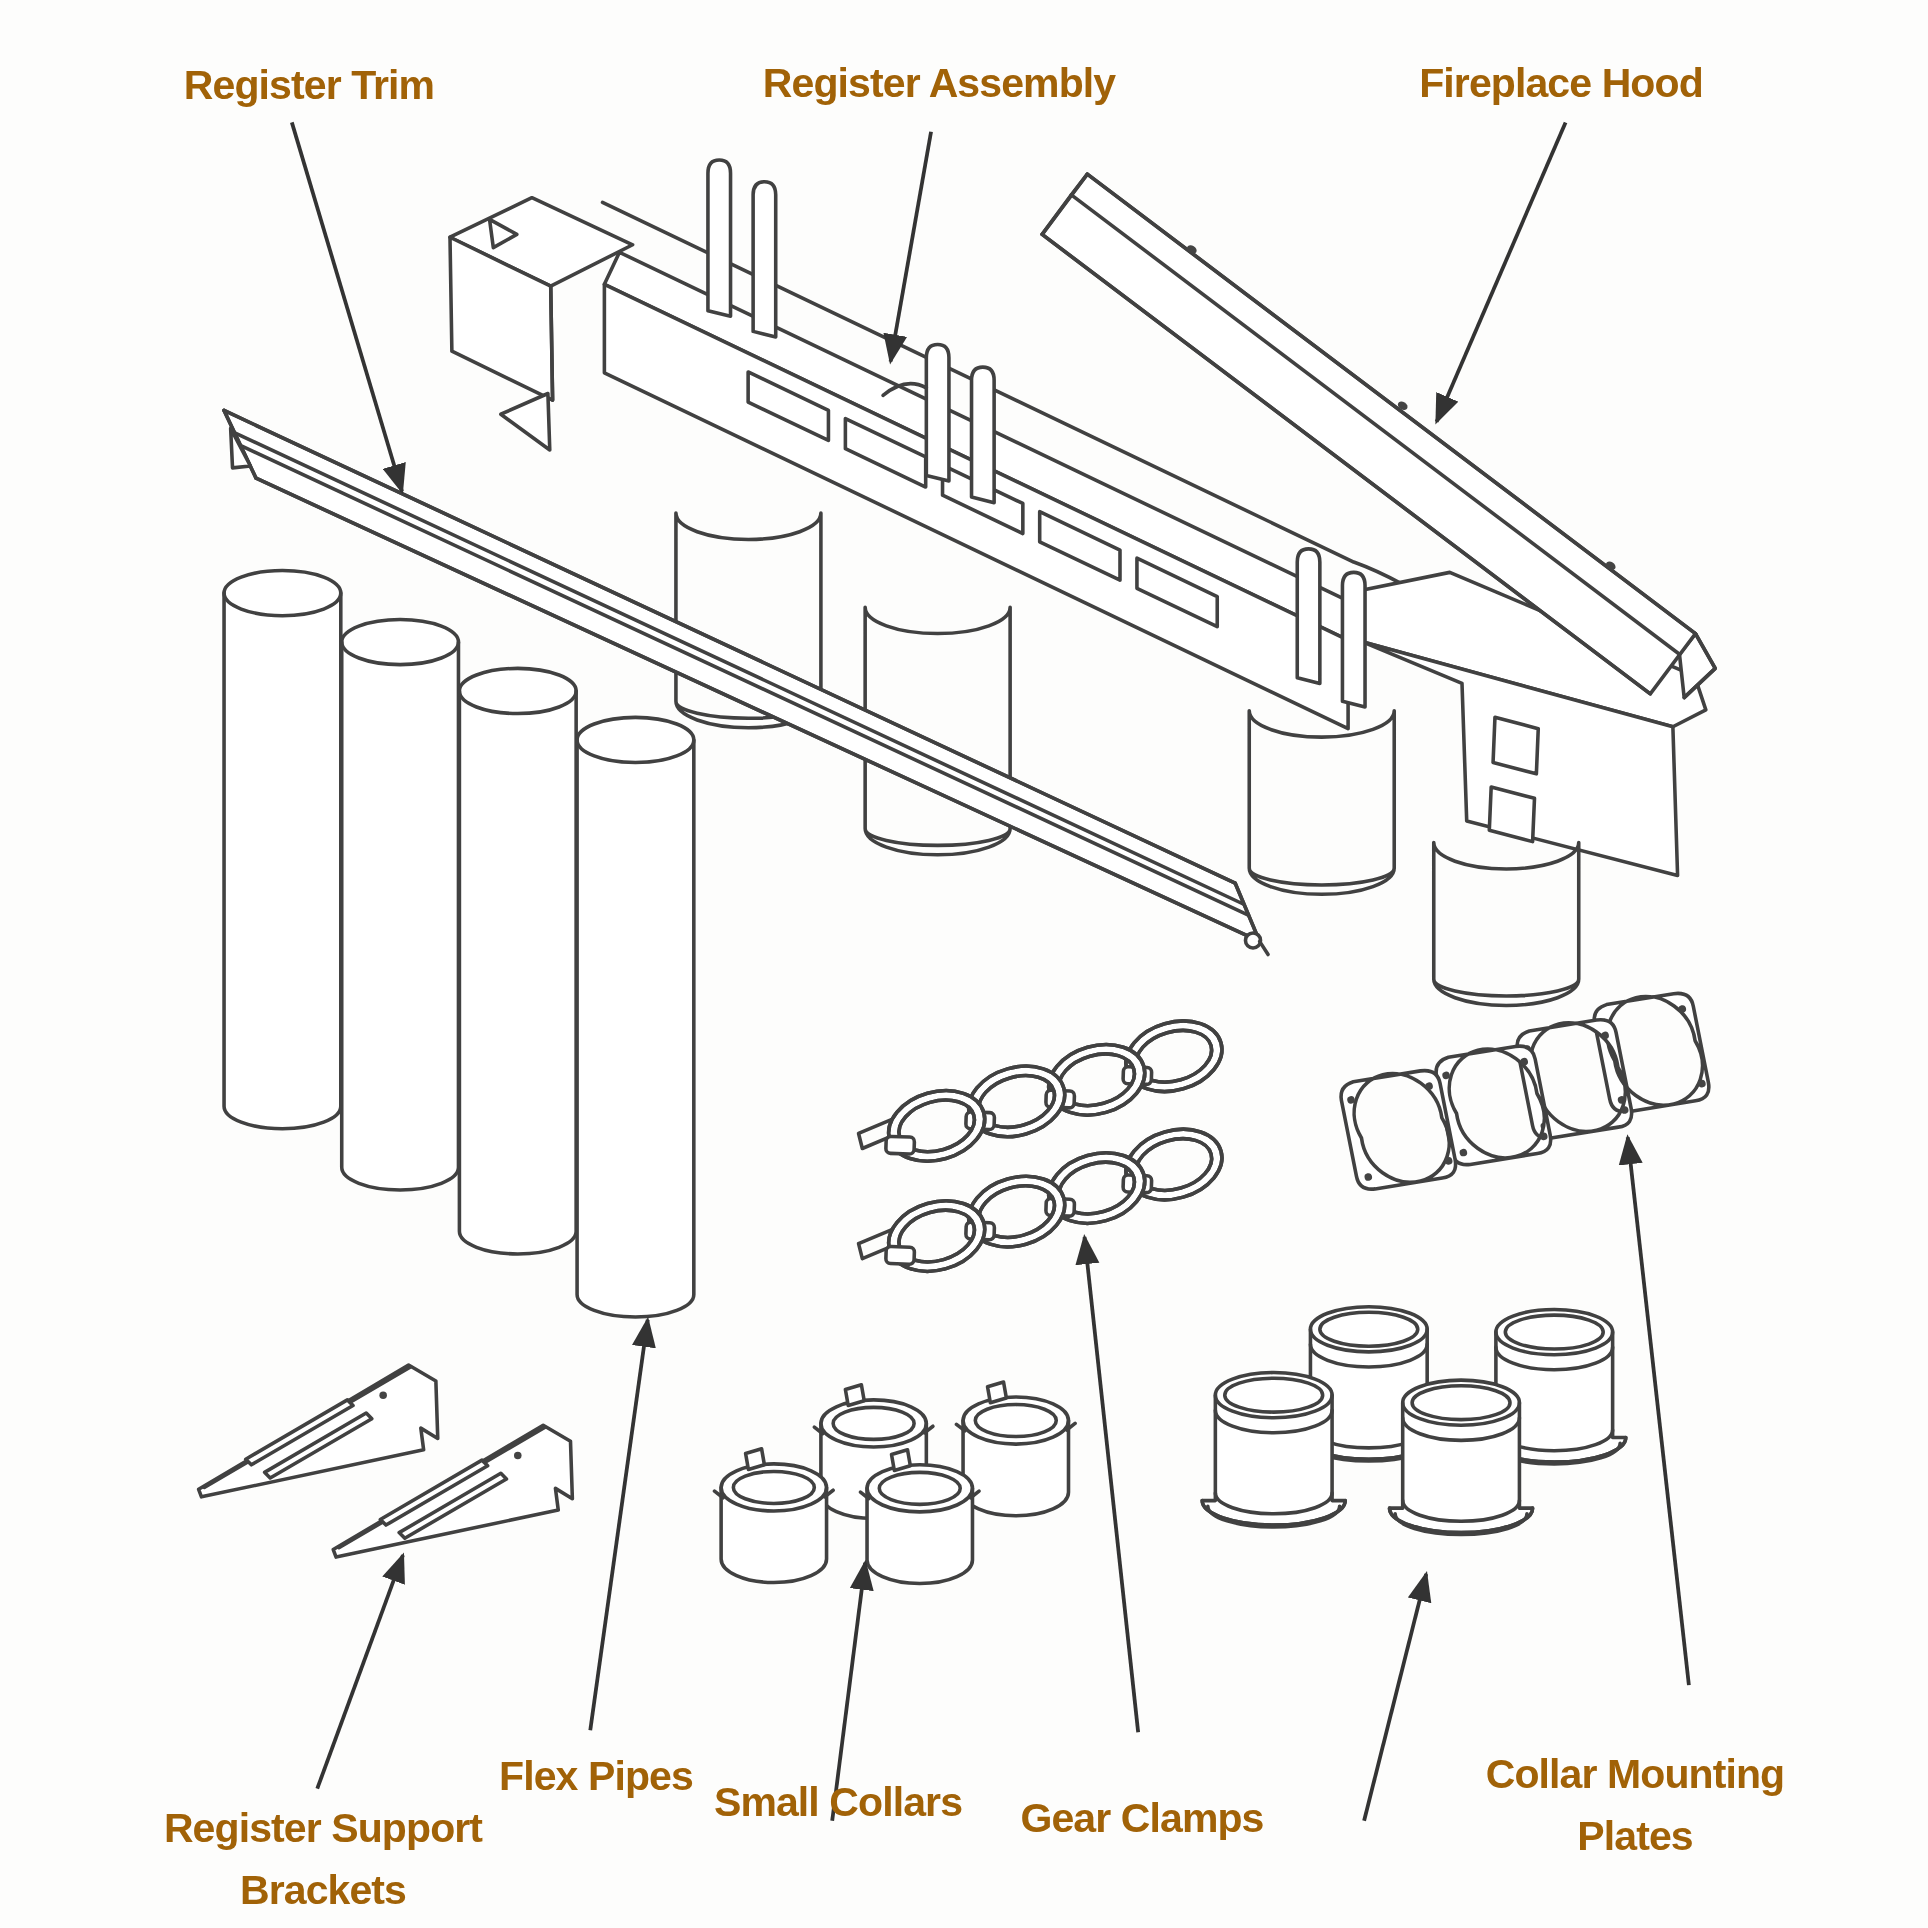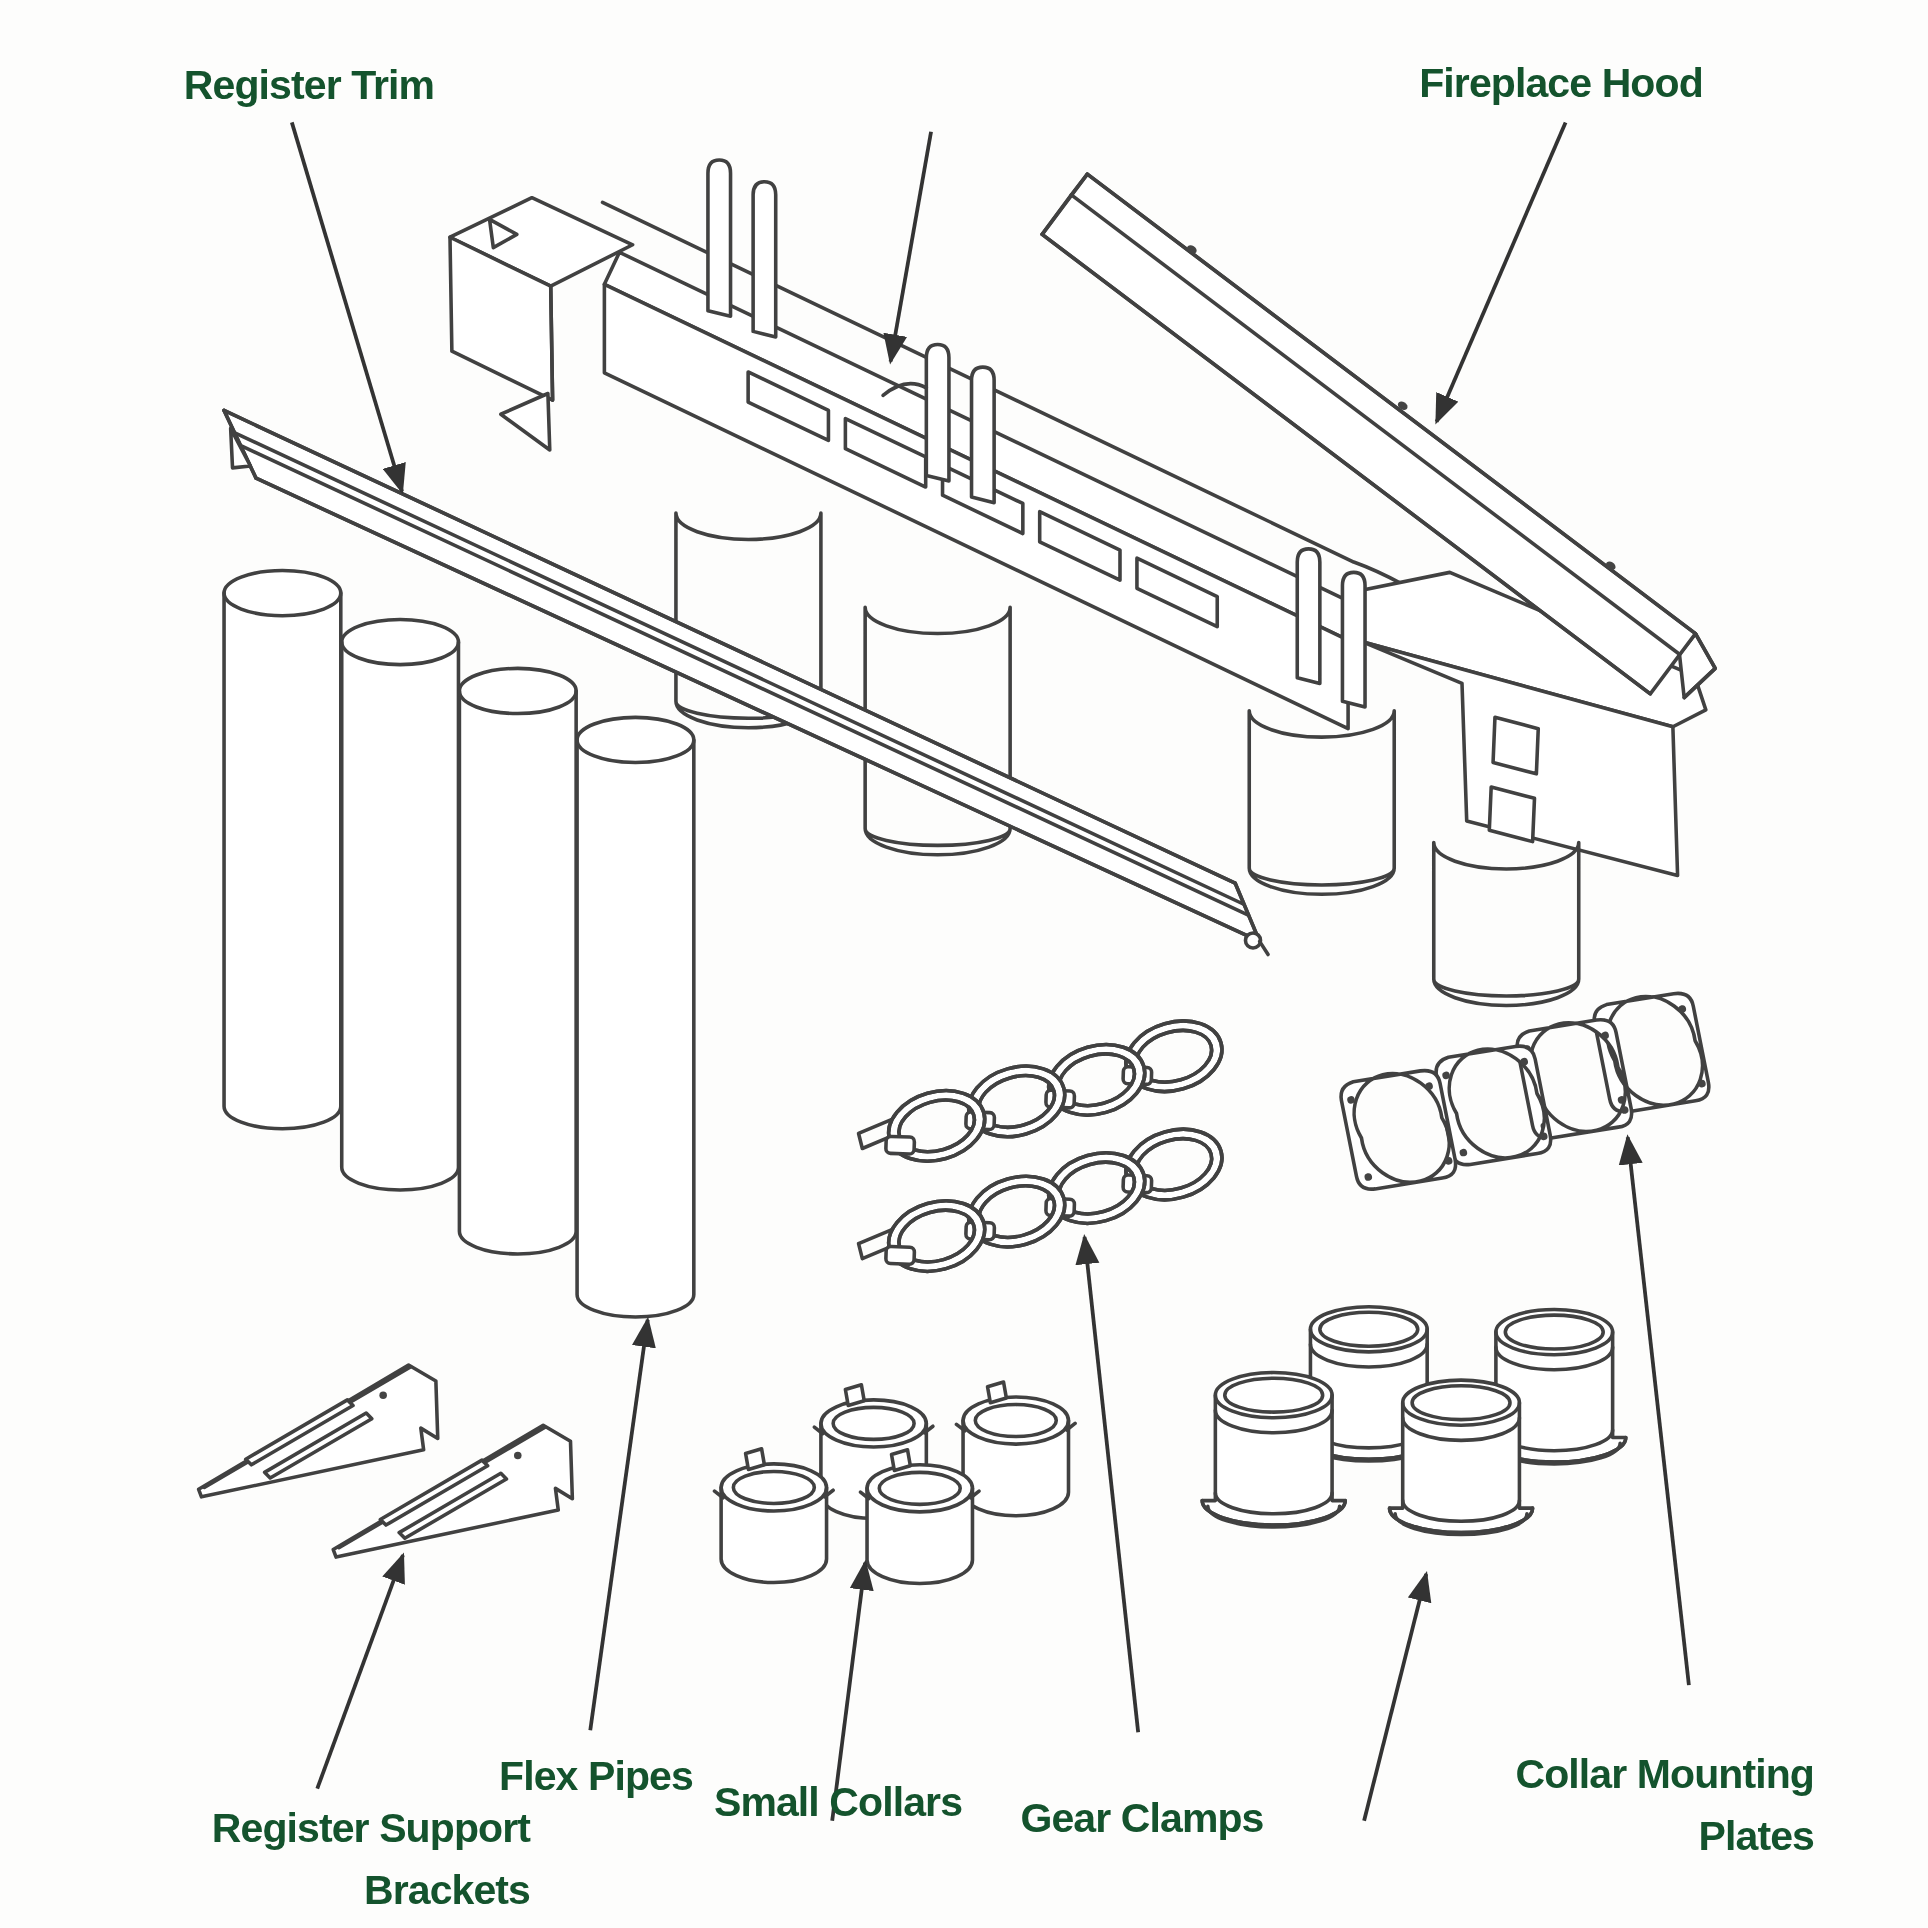--- a/index.html
+++ b/index.html
@@ -4,21 +4,21 @@
 <style>
   html,body{margin:0;padding:0;background:#fff;}
   #stage{
     position:relative;width:1928px;height:1928px;background:#fdfdfc;
     font-family:"Liberation Sans","DejaVu Sans",sans-serif;overflow:hidden;
   }
   #art{position:absolute;left:0;top:0;width:1928px;height:1928px;}
   .lbl{
     position:absolute;transform:translateX(-50%);
     font-weight:bold;font-size:41px;line-height:1.5;letter-spacing:-0.9px;
-    color:#14532d;text-align:right;white-space:nowrap;
+    color:#a16207;text-align:center;white-space:nowrap;
   }
   .lbl.wrap{white-space:normal;}
 </style>
 </head>
 <body>
 
 <div id="stage">
 
   <svg id="art" viewBox="0 0 2048 2048" xmlns="http://www.w3.org/2000/svg">
     <defs>
@@ -212,20 +212,21 @@
       <path d="M627,1838 L688,1402" marker-end="url(#ah)"></path>
       <path d="M337,1900 L428,1652" marker-end="url(#ah)"></path>
       <path d="M884,1934 L919,1660" marker-end="url(#ah)"></path>
       <path d="M1209,1840 L1152,1314" marker-end="url(#ah)"></path>
       <path d="M1449,1934 L1515,1672" marker-end="url(#ah)"></path>
       <path d="M1794,1790 L1729,1208" marker-end="url(#ah)"></path>
     </g>
   </svg>
 
   <div class="lbl" style="left:309px;top:55px">Register Trim</div>
+  <div class="lbl" style="left:939px;top:53px">Register Assembly</div>
   <div class="lbl" style="left:1561px;top:53px">Fireplace Hood</div>
   <div class="lbl" style="left:596px;top:1746px">Flex Pipes</div>
   <div class="lbl wrap" style="left:323px;top:1798px;width:414px">Register Support Brackets</div>
   <div class="lbl" style="left:838px;top:1772px">Small Collars</div>
   <div class="lbl" style="left:1142px;top:1788px">Gear Clamps</div>
   <div class="lbl wrap" style="left:1635px;top:1744px;width:358px">Collar Mounting Plates</div>
 </div>
 
 
 </body></html>

